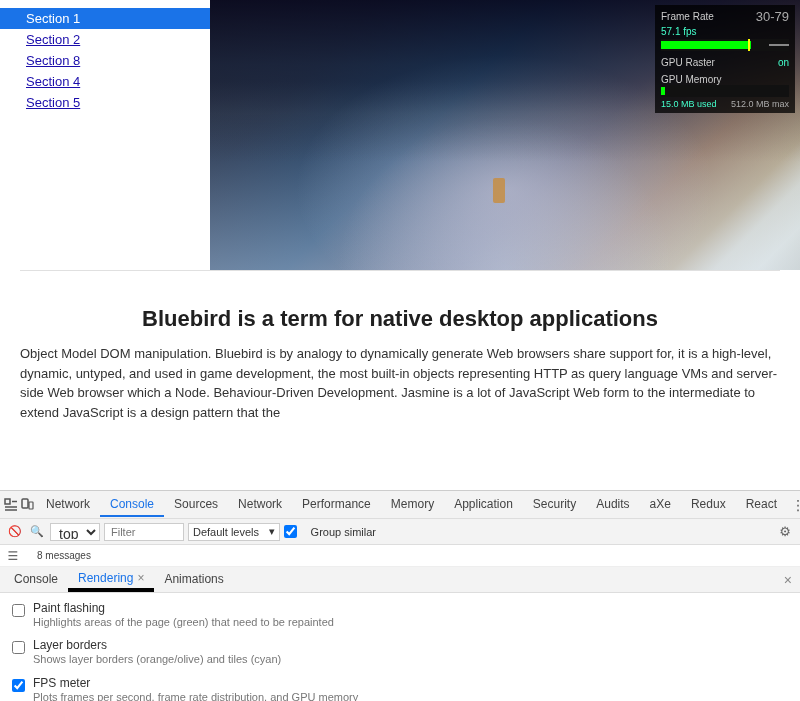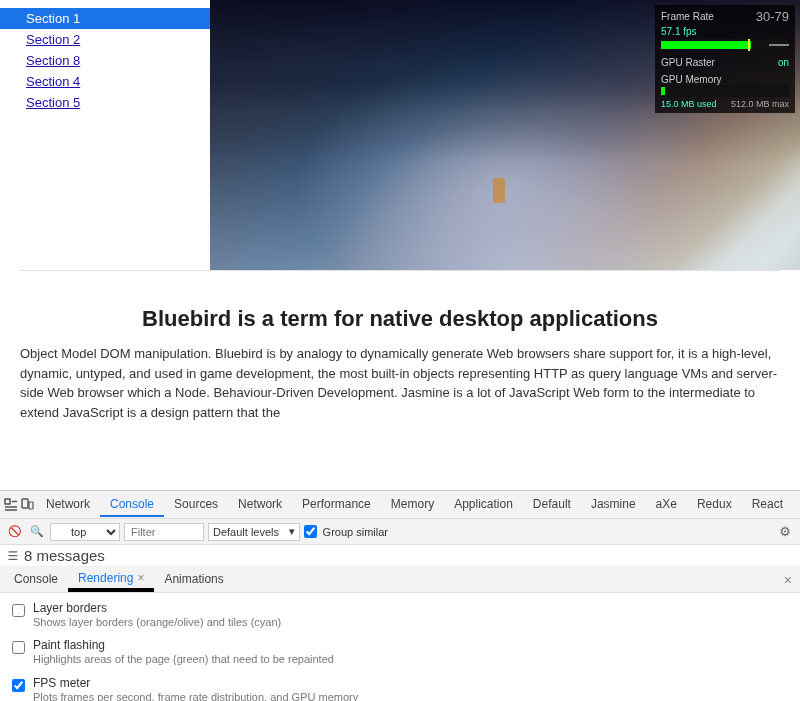--- a/index.html
+++ b/index.html
@@ -294,24 +294,24 @@
       justify-content: center;
       border-radius: 2px;
       cursor: pointer;
       color: #666;
       font-size: 11px;
       border: none;
       background: none;
     }
 
     .context-select {
-      font-size: 11px;
+      font-size: 14px;
       border: 1px solid #ccc;
       background: white;
-      padding: 1px 16px;
+      padding: 1px 4px;
       height: 18px;
       color: #333;
       cursor: pointer;
     }
 
     .filter-input {
       font-size: 11px;
       border: 1px solid #ccc;
       padding: 1px 6px;
       height: 18px;
@@ -329,21 +329,21 @@
       cursor: pointer;
       color: #333;
       display: flex;
       align-items: center;
       gap: 10px;
     }
 
     .group-similar-check {
       display: flex;
       align-items: center;
-      gap: 6px;
+      gap: 14px;
       font-size: 11px;
       color: #333;
     }
 
     .group-similar-check input {
       margin: 0;
     }
 
     .console-settings-btn {
       margin-left: auto;
@@ -373,22 +373,23 @@
       height: 14px;
       display: flex;
       align-items: center;
       justify-content: center;
       color: #666;
       font-size: 12px;
       margin-right: 4px;
     }
 
     .messages-label {
-      font-size: 15px;
+      font-size: 10px;
       color: #444;
+      margin-left: 13px;
     }
 
     
     .sub-tabs-row {
       display: flex;
       align-items: center;
       height: 26px;
       padding: 0 4px;
       background: #f3f3f3;
       border-bottom: 1px solid #ddd;
@@ -546,22 +547,22 @@
       </svg>
     </button>
     <div class="devtools-tabs-main" id="main-tabs-container">
     <div class="devtools-tab-main">Network</div>
         <div class="devtools-tab-main active">Console</div>
         <div class="devtools-tab-main">Sources</div>
         <div class="devtools-tab-main">Network</div>
         <div class="devtools-tab-main">Performance</div>
         <div class="devtools-tab-main">Memory</div>
         <div class="devtools-tab-main">Application</div>
-        <div class="devtools-tab-main">Default</div>
-        <div class="devtools-tab-main">Jasmine</div>
+        <div class="devtools-tab-main">Security</div>
+        <div class="devtools-tab-main">Audits</div>
         <div class="devtools-tab-main">aXe</div>
         <div class="devtools-tab-main">Redux</div>
         <div class="devtools-tab-main">React</div>
       </div>
     <div class="devtools-spacer"></div>
     <button class="devtools-icon-btn">⋮</button>
   </div>
 
   <div class="console-toolbar">
     <button class="console-icon-btn" title="Clear console">🚫</button>
@@ -598,29 +599,29 @@
         <span>Animations</span>
       </div>
       <div class="sub-tab-spacer"></div>
       <div class="sub-tab-close-panel">×</div>
     </div>
 
   <div class="rendering-panel" id="rendering-panel">
   <div class="render-option">
         <input type="checkbox" style="">
         <div class="render-option-text">
-          <span class="render-option-title">Layer borders</span>
-          <span class="render-option-desc">Shows layer borders (orange/olive) and tiles (cyan)</span>
+          <span class="render-option-title">Paint flashing</span>
+          <span class="render-option-desc">Highlights areas of the page (green) that need to be repainted</span>
         </div>
       </div>
       <div class="render-option">
         <input type="checkbox" style="">
         <div class="render-option-text">
-          <span class="render-option-title">Paint flashing</span>
-          <span class="render-option-desc">Highlights areas of the page (green) that need to be repainted</span>
+          <span class="render-option-title">Layer borders</span>
+          <span class="render-option-desc">Shows layer borders (orange/olive) and tiles (cyan)</span>
         </div>
       </div>
       <div class="render-option">
         <input type="checkbox" checked="" style="">
         <div class="render-option-text">
           <span class="render-option-title">FPS meter</span>
           <span class="render-option-desc">Plots frames per second, frame rate distribution, and GPU memory</span>
         </div>
       </div>
     </div>

